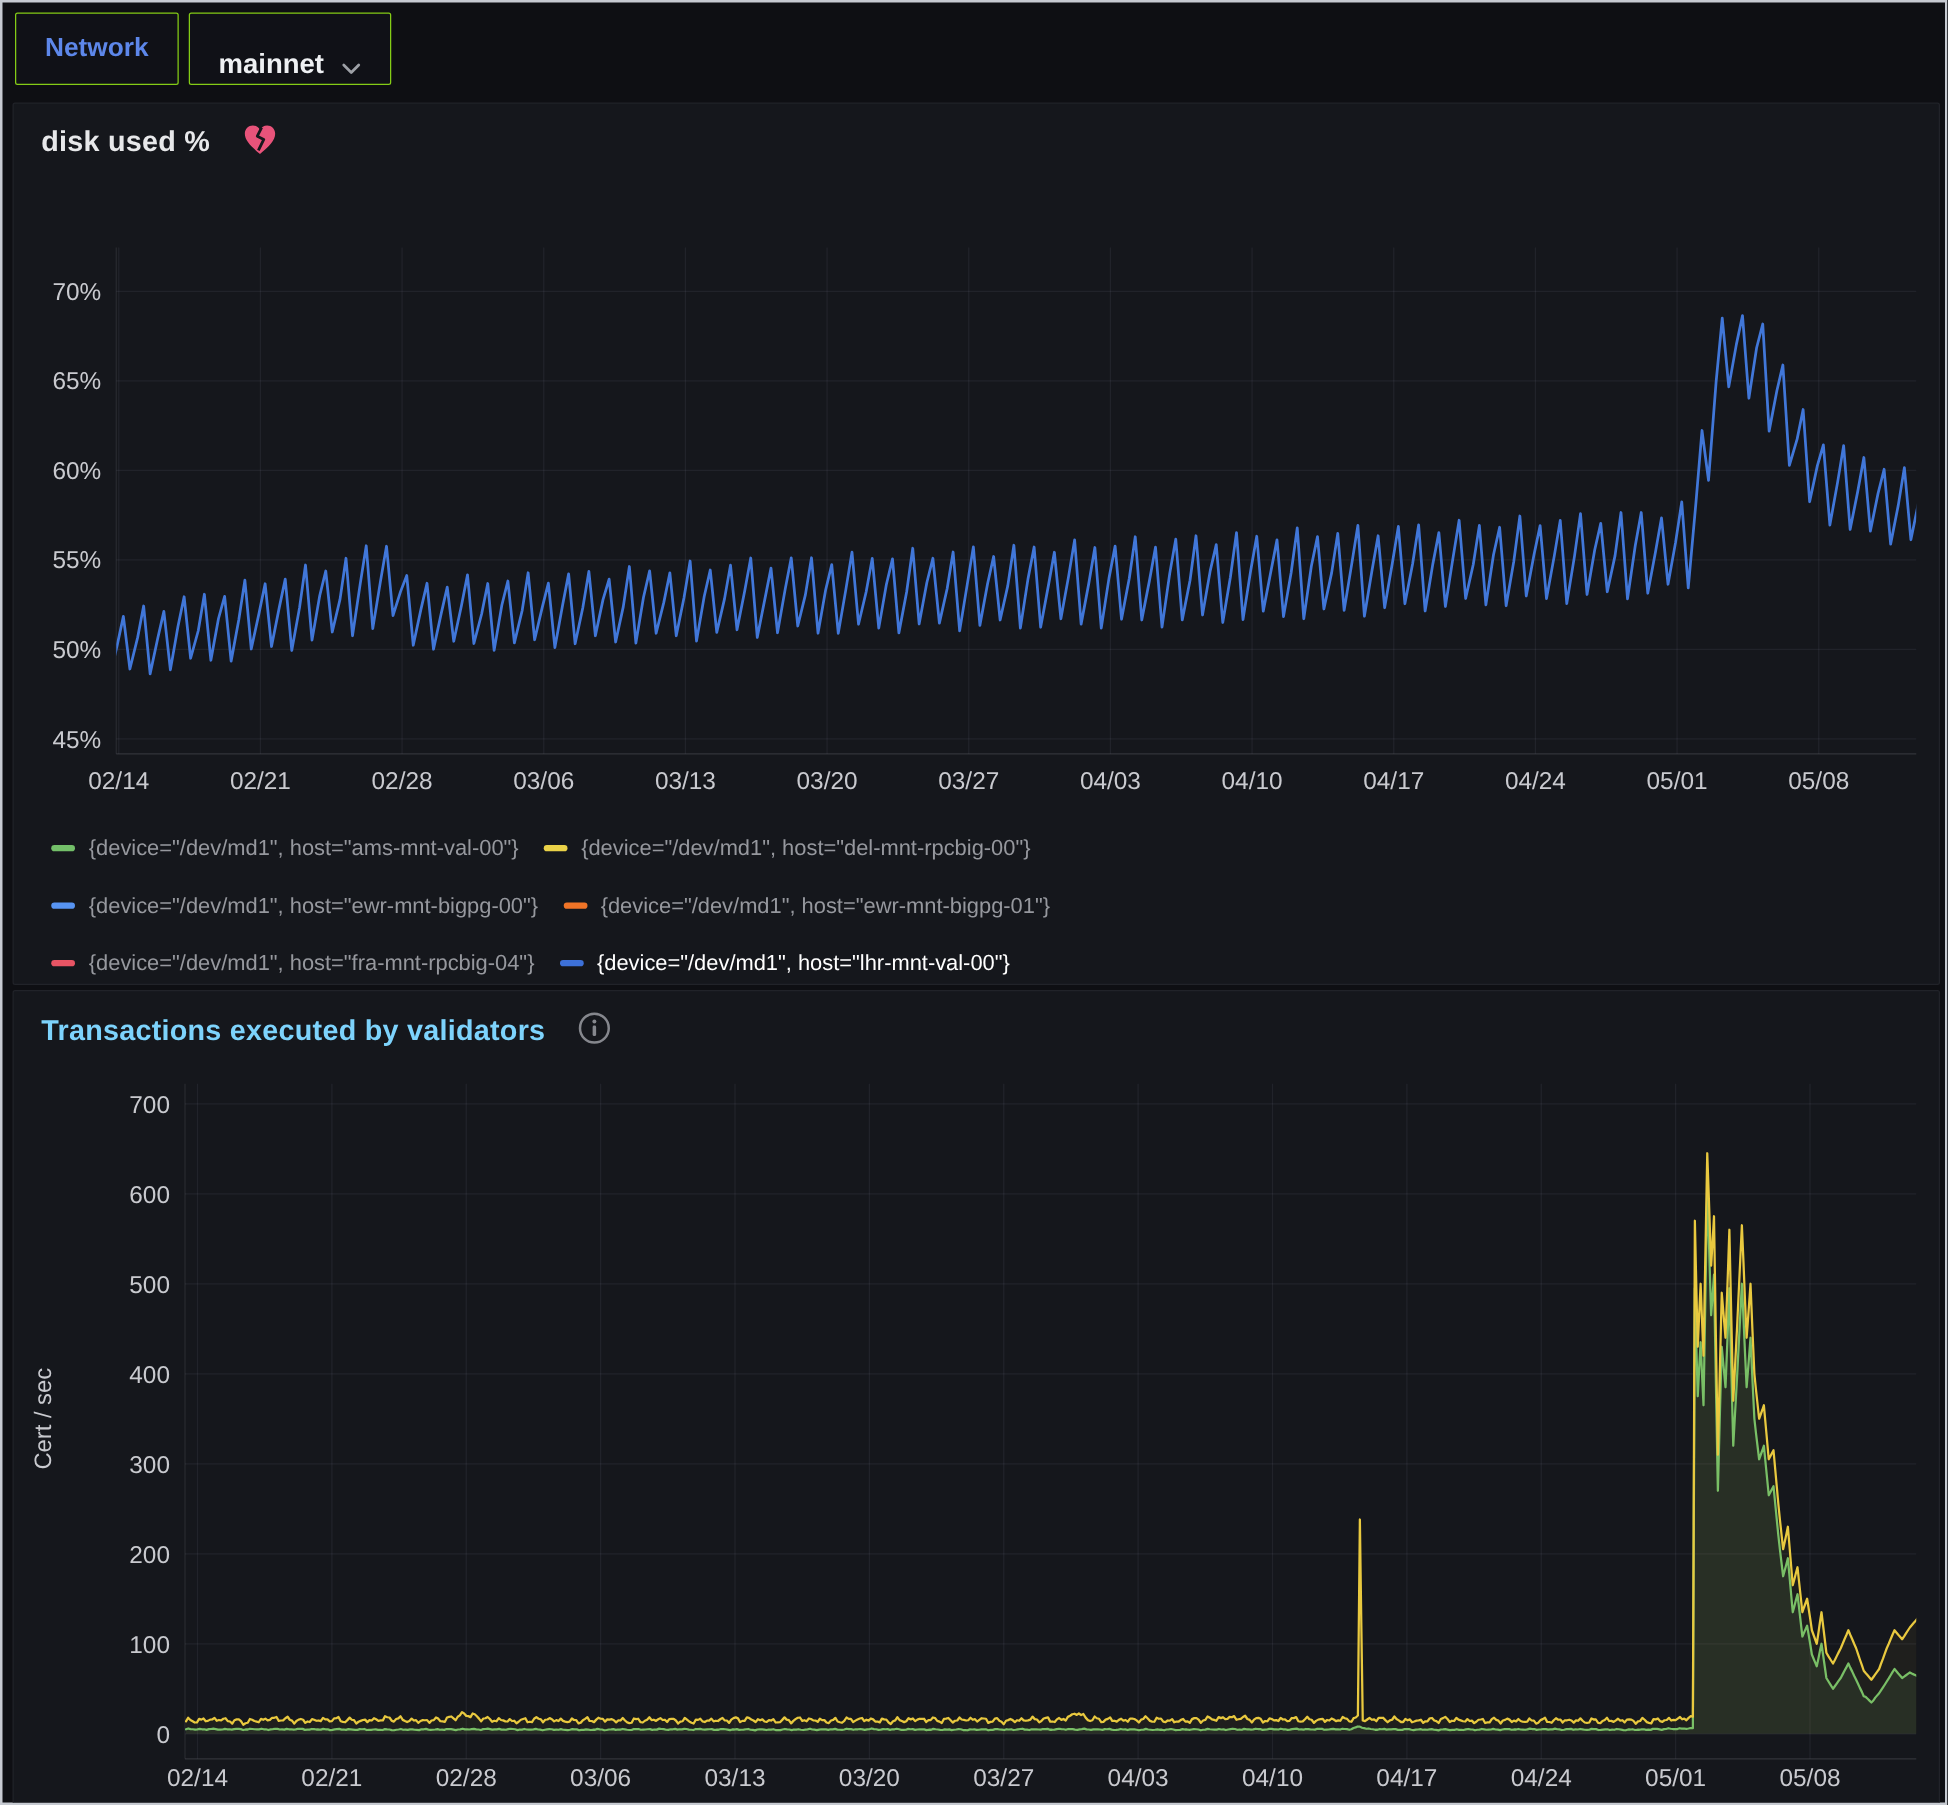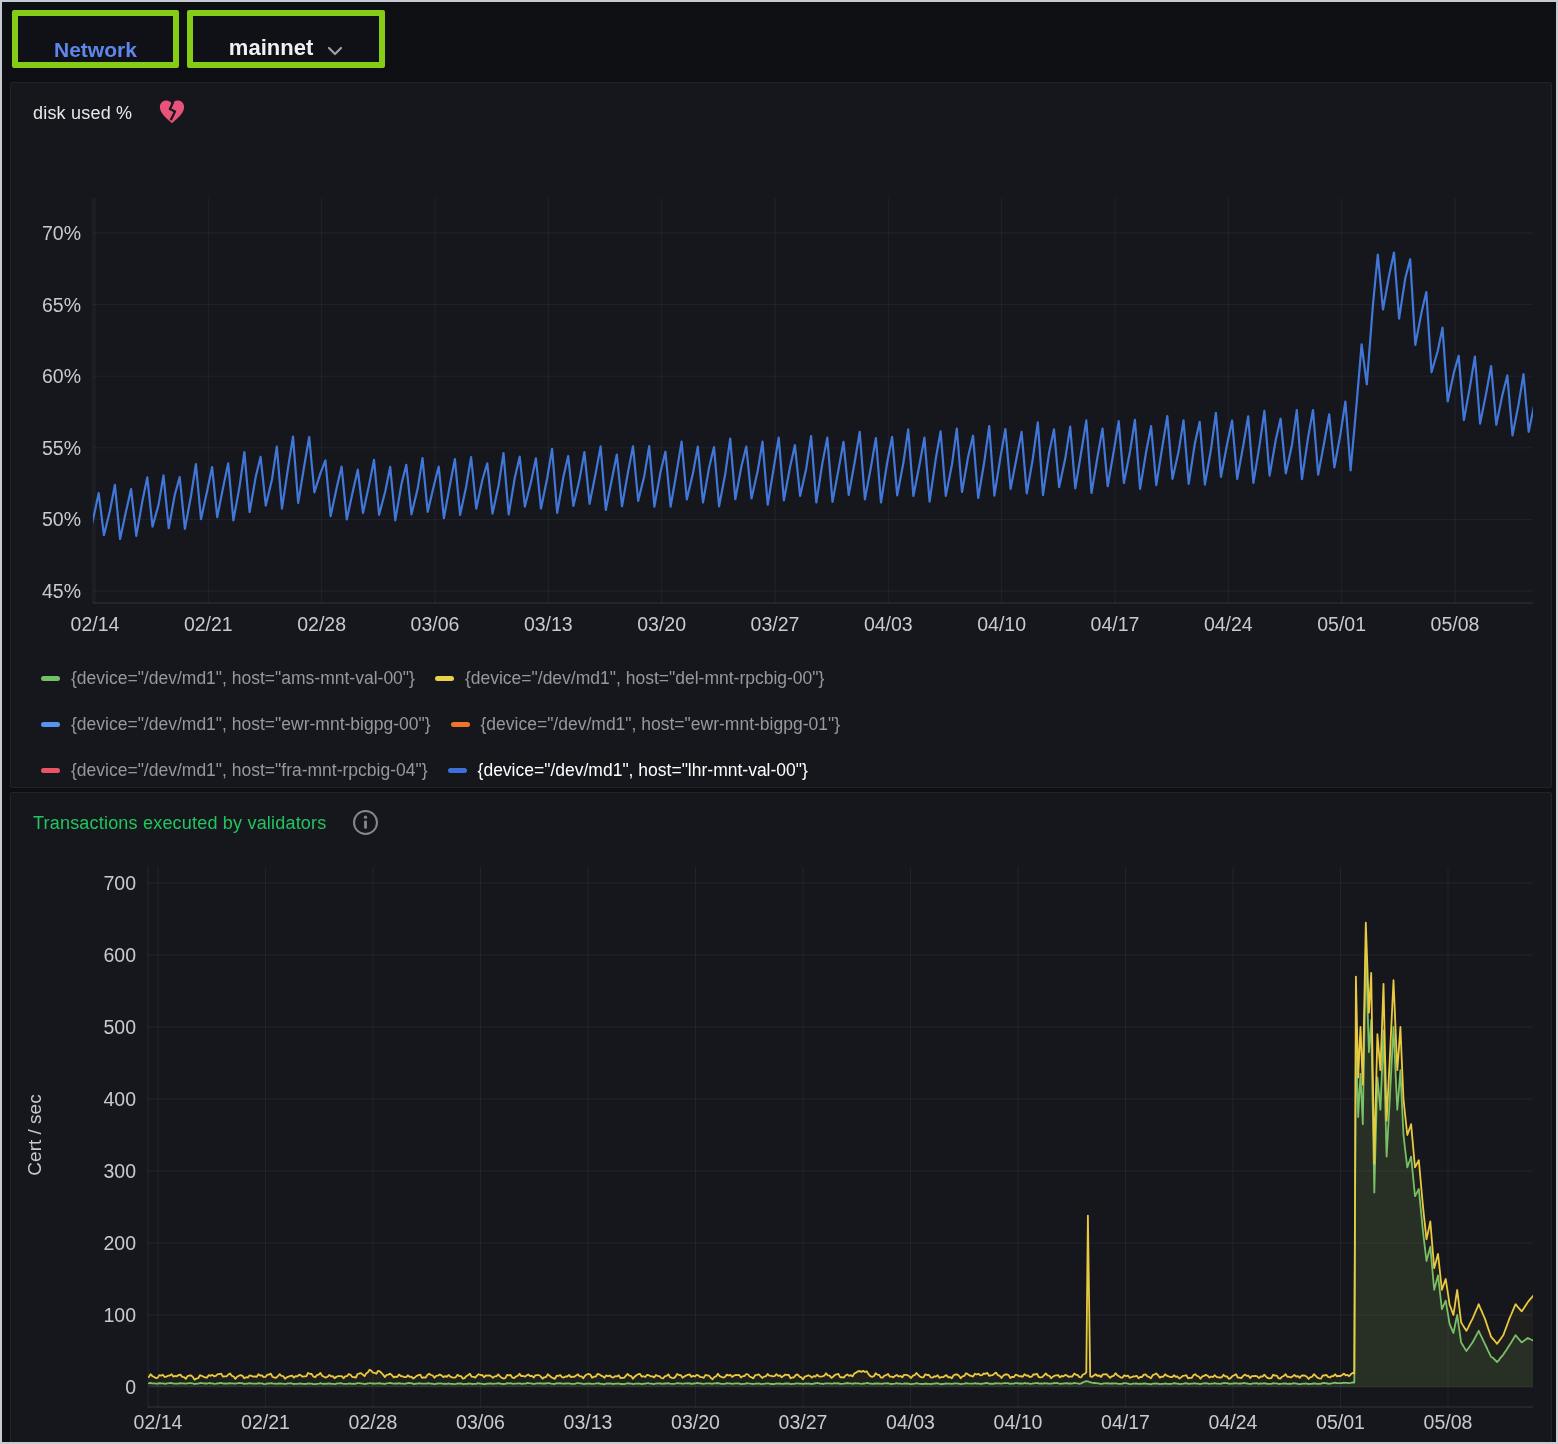--- a/index.html
+++ b/index.html
@@ -4,33 +4,33 @@
 <style>
   html,body{margin:0;padding:0;background:#0b0c10;}
   .screen{
     position:relative;width:1558px;height:1444px;box-sizing:border-box;
     background:#0e0f13;border:2px solid #c6cad1;overflow:hidden;
     font-family:"Liberation Sans","DejaVu Sans",sans-serif;
   }
   
   .topbar{position:absolute;left:10px;top:8px;display:flex;gap:8px;}
   .var-box{
-    display:inline-flex;align-items:flex-end;height:58px;padding:0 36px;
-    background:#101117;border:6px solid #84cc16;border-radius:2px;box-sizing:border-box;
+    display:inline-flex;align-items:center;height:58px;padding:0 23px;
+    background:#101117;border:1px solid #84cc16;border-radius:2px;box-sizing:border-box;
   }
   .var-label{color:#5d87ea;font-weight:700;font-size:21px;}
   .var-value{color:#eef0f3;font-weight:700;font-size:22px;display:inline-flex;align-items:center;gap:14px;margin-top:24px;}
   .chev{display:inline-block;margin-top:3px;}
   
   .panel{position:absolute;background:#15171c;border:1px solid #212329;border-radius:2px;box-sizing:border-box;}
   #panel1{left:8px;top:80px;width:1542px;height:706px;}
   #panel2{left:8px;top:790px;width:1542px;height:652px;}
   .panel-header{display:flex;align-items:center;gap:26px;padding:14px 12px 0 22px;}
-  .panel-title{font-size:18px;font-weight:400;color:#e7e8ea;letter-spacing:.2px;}
-  #panel2 .panel-title{color:#22c55e;}
+  .panel-title{font-size:23px;font-weight:700;color:#e7e8ea;letter-spacing:.2px;}
+  #panel2 .panel-title{color:#7dd3fc;}
   svg.chart{position:absolute;left:0;display:block;}
   #chart1{top:100px;}
   #chart2{top:60px;}
   svg text{font-family:"Liberation Sans","DejaVu Sans",sans-serif;}
   text.tick{fill:#c9cacf;font-size:19.5px;}
   text.axis-label{fill:#c9cacf;font-size:19px;}
   
   .legend{position:absolute;left:30px;top:572px;display:flex;flex-direction:column;}
   .legend-row{display:flex;align-items:center;gap:20px;height:46px;}
   .legend-item{display:flex;align-items:center;gap:11px;color:#96989e;font-size:17.5px;cursor:pointer;}

